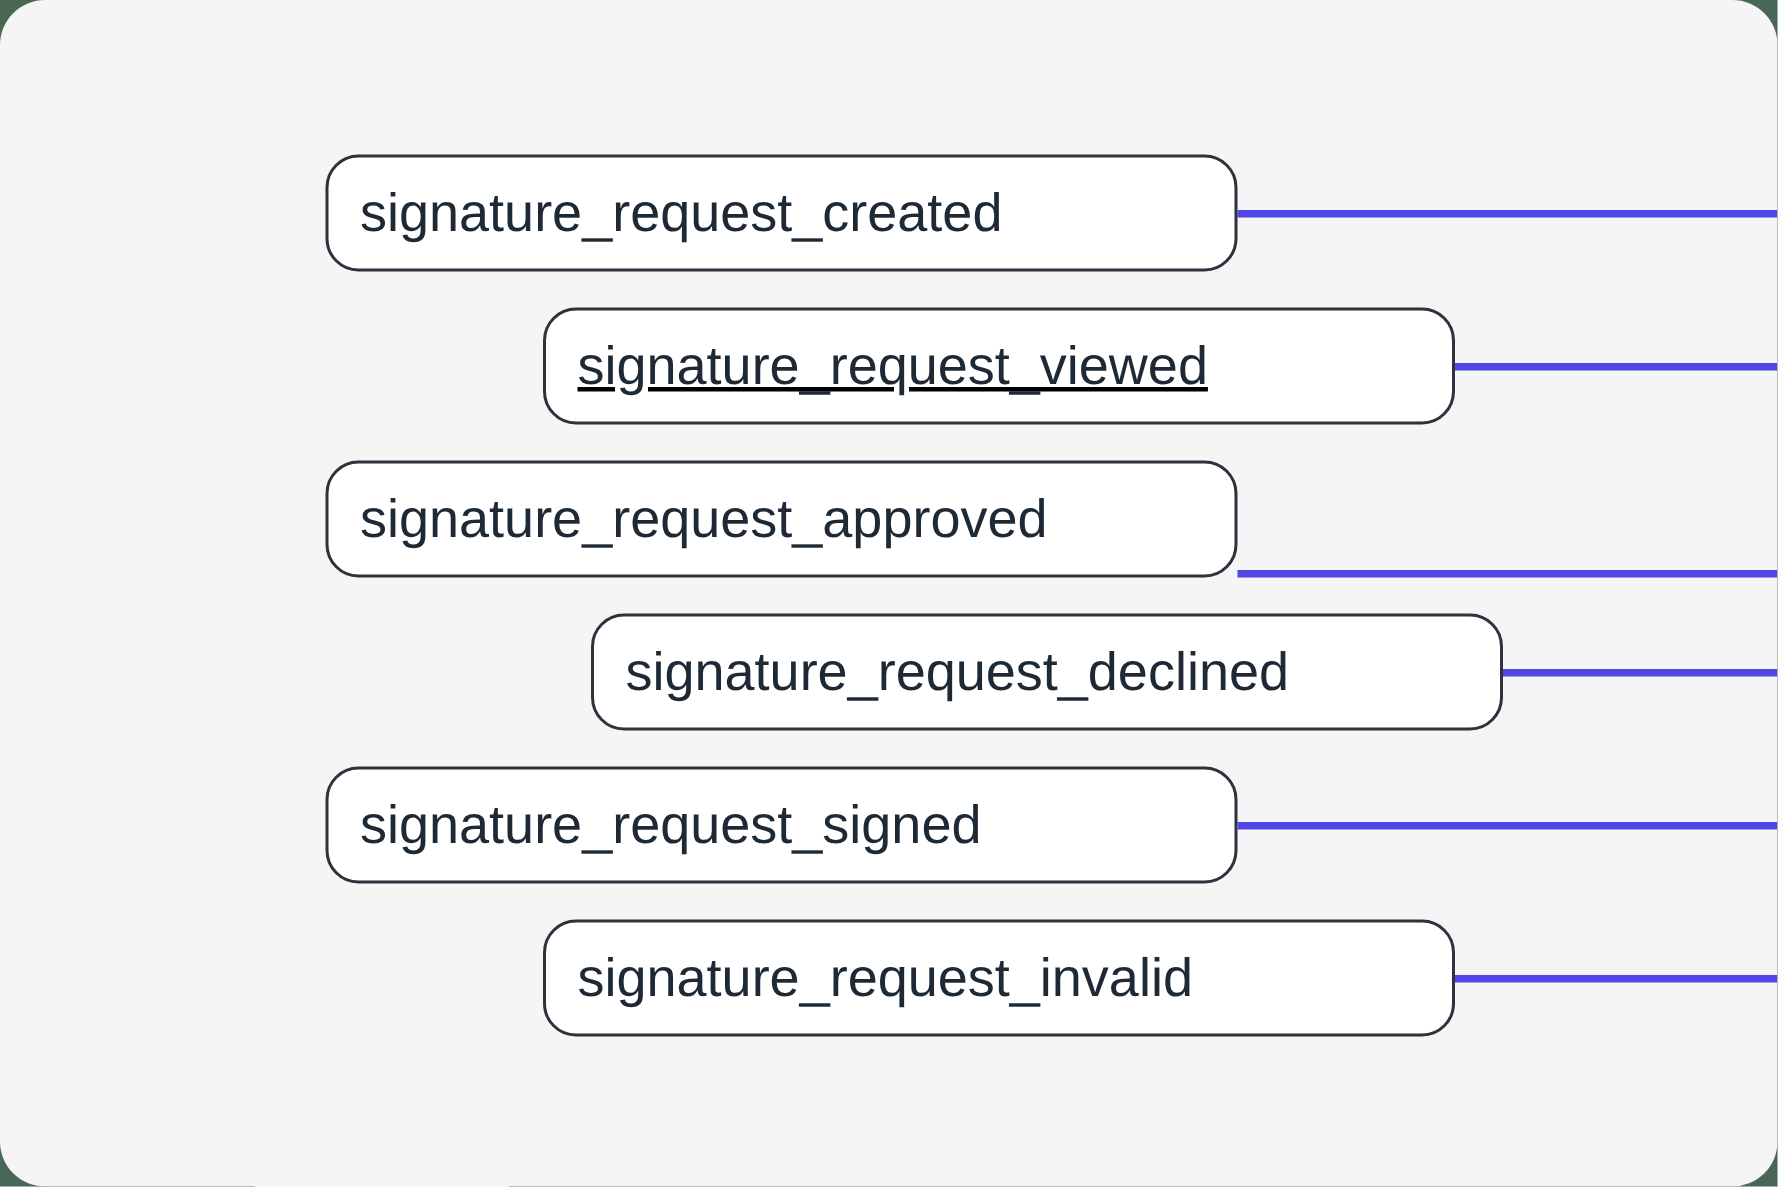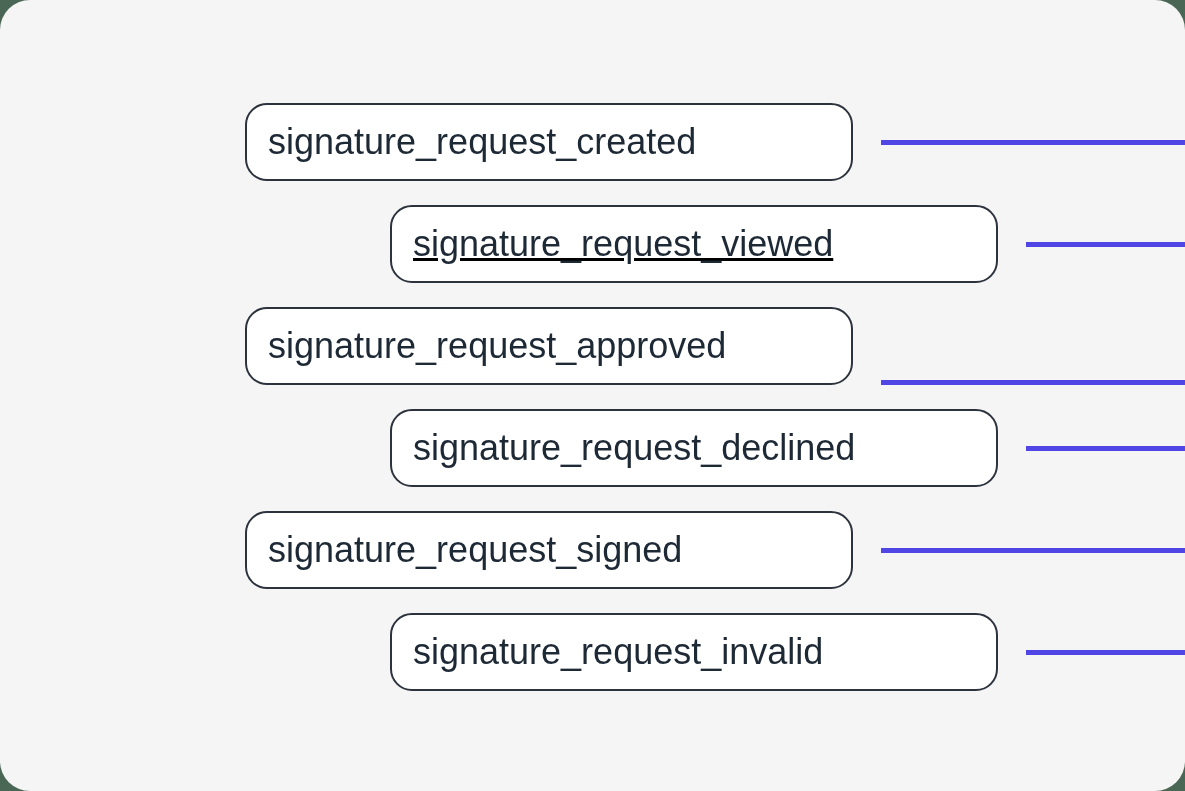--- a/index.html
+++ b/index.html
@@ -21,21 +21,20 @@
     border-radius: 30px;
     overflow: hidden;
   }
   .event-row {
     position: absolute;
     left: 0;
     right: 0;
     height: 78px;
     display: flex;
     align-items: center;
-    gap: 28px;
   }
   .event-row .indent {
     flex: 0 0 auto;
     height: 1px;
   }
   .event-row.align-left .indent  { width: 217px; }
   .event-row.align-right .indent { width: 362px; }
   .event-node {
     box-sizing: border-box;
     flex: 0 0 608px;
@@ -79,21 +78,21 @@
       </div>
       <div class="connector"></div>
     </div>
     <div class="event-row align-left" style="top: 307px; align-items: flex-end;">
       <div class="indent"></div>
       <div class="event-node">
         <span class="event-label">signature_request_approved</span>
       </div>
       <div class="connector"></div>
     </div>
-    <div class="event-row align-right" style="top: 409px;">
+    <div class="event-row align-right" style="top: 409px; padding-left: 32px;">
       <div class="indent"></div>
       <div class="event-node">
         <span class="event-label">signature_request_declined</span>
       </div>
       <div class="connector"></div>
     </div>
     <div class="event-row align-left" style="top: 511px;">
       <div class="indent"></div>
       <div class="event-node">
         <span class="event-label">signature_request_signed</span>

